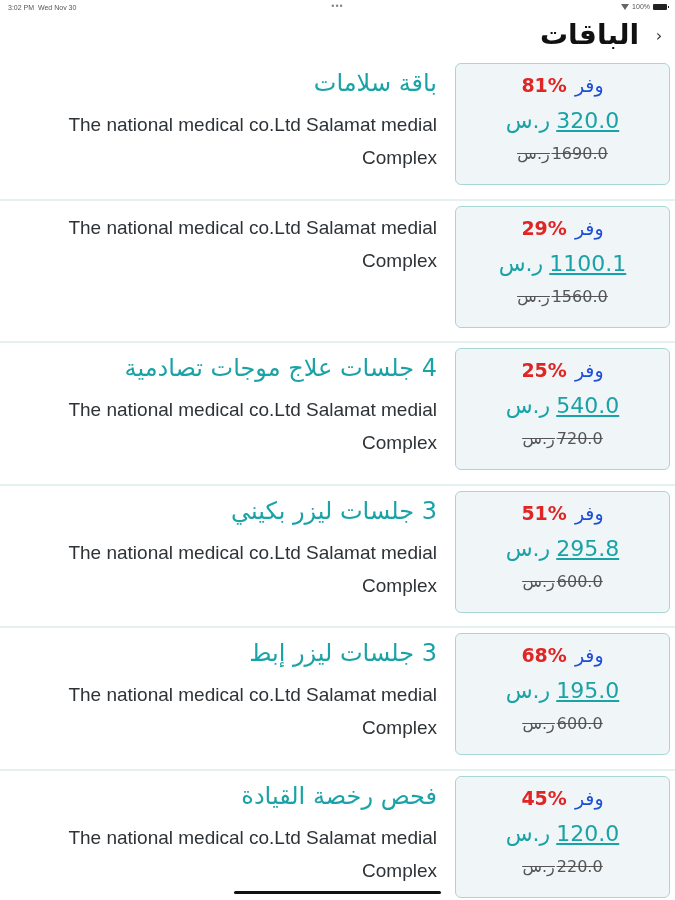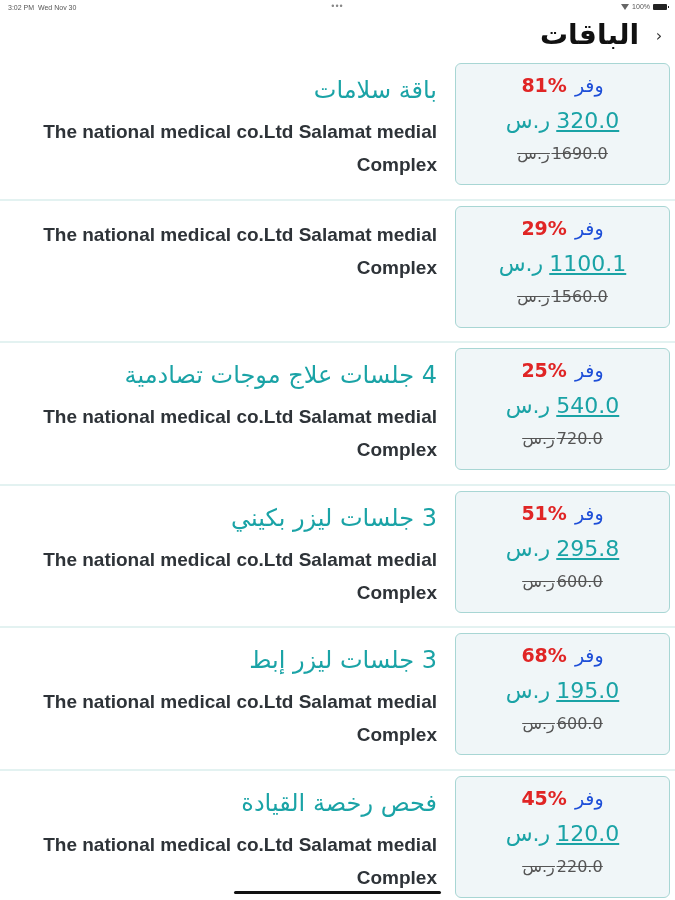--- a/index.html
+++ b/index.html
@@ -68,30 +68,30 @@
     .new-price .num { direction: ltr; text-decoration: underline; }
     .old-price {
       margin-top: 6px; height: 22px; font-size: 16px; color: #555;
       text-decoration: line-through;
       direction: rtl; display: flex; justify-content: center; gap: 2px;
     }
     .old-price .num { direction: ltr; text-decoration: line-through; }
     .old-price .cur { text-decoration: line-through; }
 
     .info {
-      position: absolute; right: 238px; top: 12px; width: 420px;
+      position: absolute; right: 238px; top: 5px; width: 420px;
       text-align: right;
     }
     .pkg-title {
       font-size: 24px; color: #1aa3a6; direction: rtl; height: 40px;
       line-height: 40px; white-space: nowrap;
       font-family: "DejaVu Sans", sans-serif;
     }
     .provider {
-      font-size: 19px; font-weight: bold; color: #2e3338;
+      font-size: 19px; font-weight: normal; color: #2e3338;
       line-height: 33px; margin-top: 5px;
       font-family: "Liberation Sans", sans-serif;
       direction: ltr; text-align: right;
     }
 
     .home-indicator {
       position: absolute; left: 234px; top: 891px; width: 207px; height: 3px;
       background: #111; border-radius: 2px;
     }
   </style>

